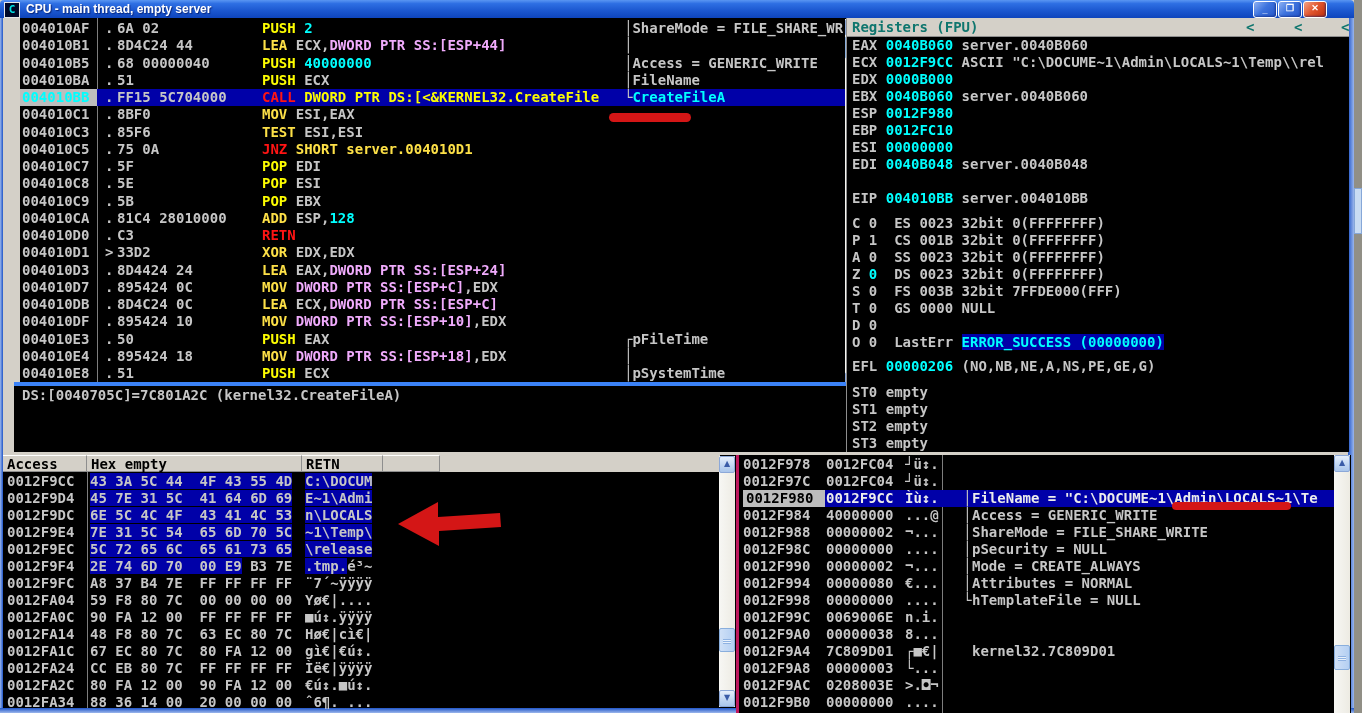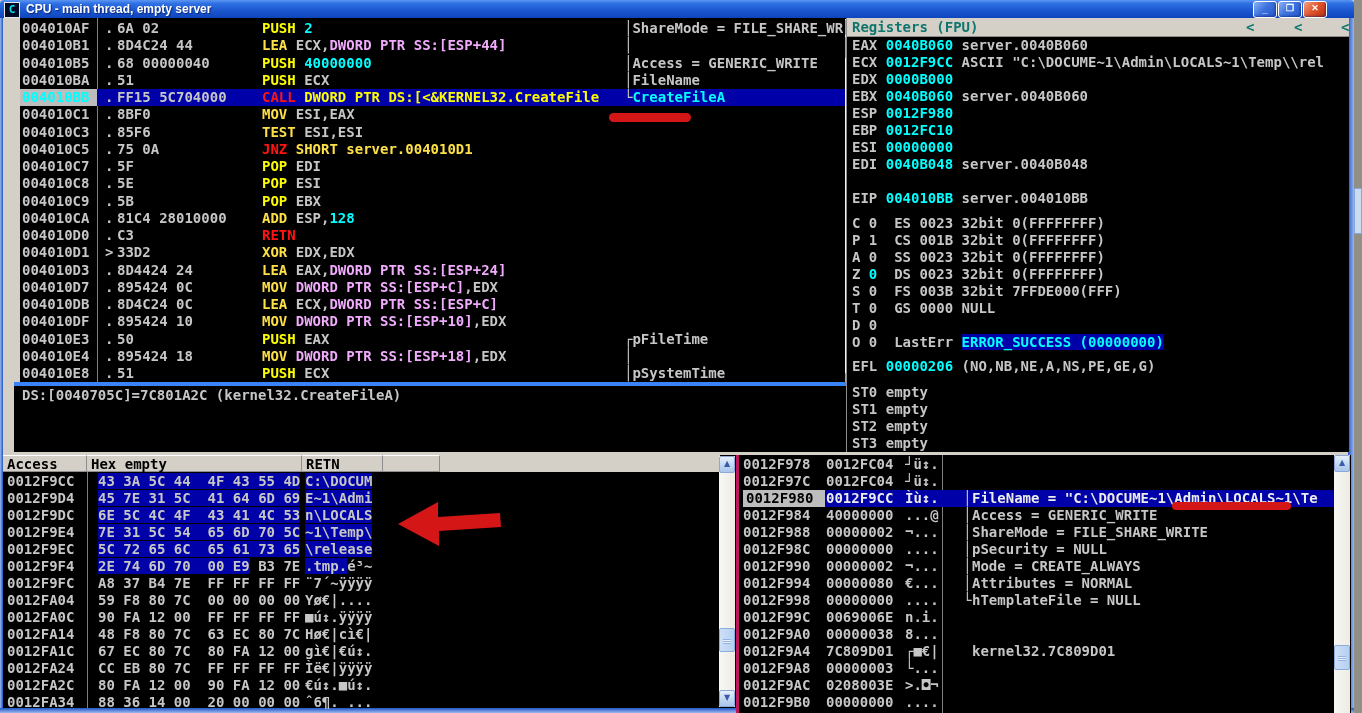--- a/index.html
+++ b/index.html
@@ -39,21 +39,21 @@
   
   .rrow{position:absolute;left:5px;height:17px;white-space:pre;}
   .reg-hdr{position:absolute;left:0;top:0;right:0;height:18px;background:#D4D0C8;border-bottom:1px solid #8E8E8E;color:#0f766e;}
   .reg-hdr span{position:absolute;top:1px;}
   
   .hdrbar{position:absolute;left:0;top:0;right:16px;height:17px;background:#D4D0C8;color:#000;}
   .hcell{position:absolute;top:0;height:15px;background:#D4D0C8;border-top:1px solid #FFF;
          border-right:1px solid #8E8E8E;border-bottom:1px solid #8E8E8E;padding-left:4px;}
   .mrow{position:absolute;left:0;width:716px;height:17px;white-space:pre;}
   .m-addr{position:absolute;left:4px;}
-  .m-hex{position:absolute;left:87px;margin-left:8px;}
+  .m-hex{position:absolute;left:87px;}
   .m-asc{position:absolute;left:302px;}
   
   .srow{position:absolute;left:0;width:595px;height:17px;white-space:pre;}
   .ssel{position:absolute;left:84px;top:0;width:511px;height:17px;background:#0000A8;}
   .addr-sel2{left:1px;padding-left:3px;width:79px;background:#BDBDBD;}
   .sc-addr{position:absolute;left:4px;}
   .sc-val{position:absolute;left:87px;}
   .sc-asc{position:absolute;left:166px;}
   .sc-br{position:absolute;left:224px;}
   .sc-arg{position:absolute;left:233px;width:362px;overflow:hidden;}

